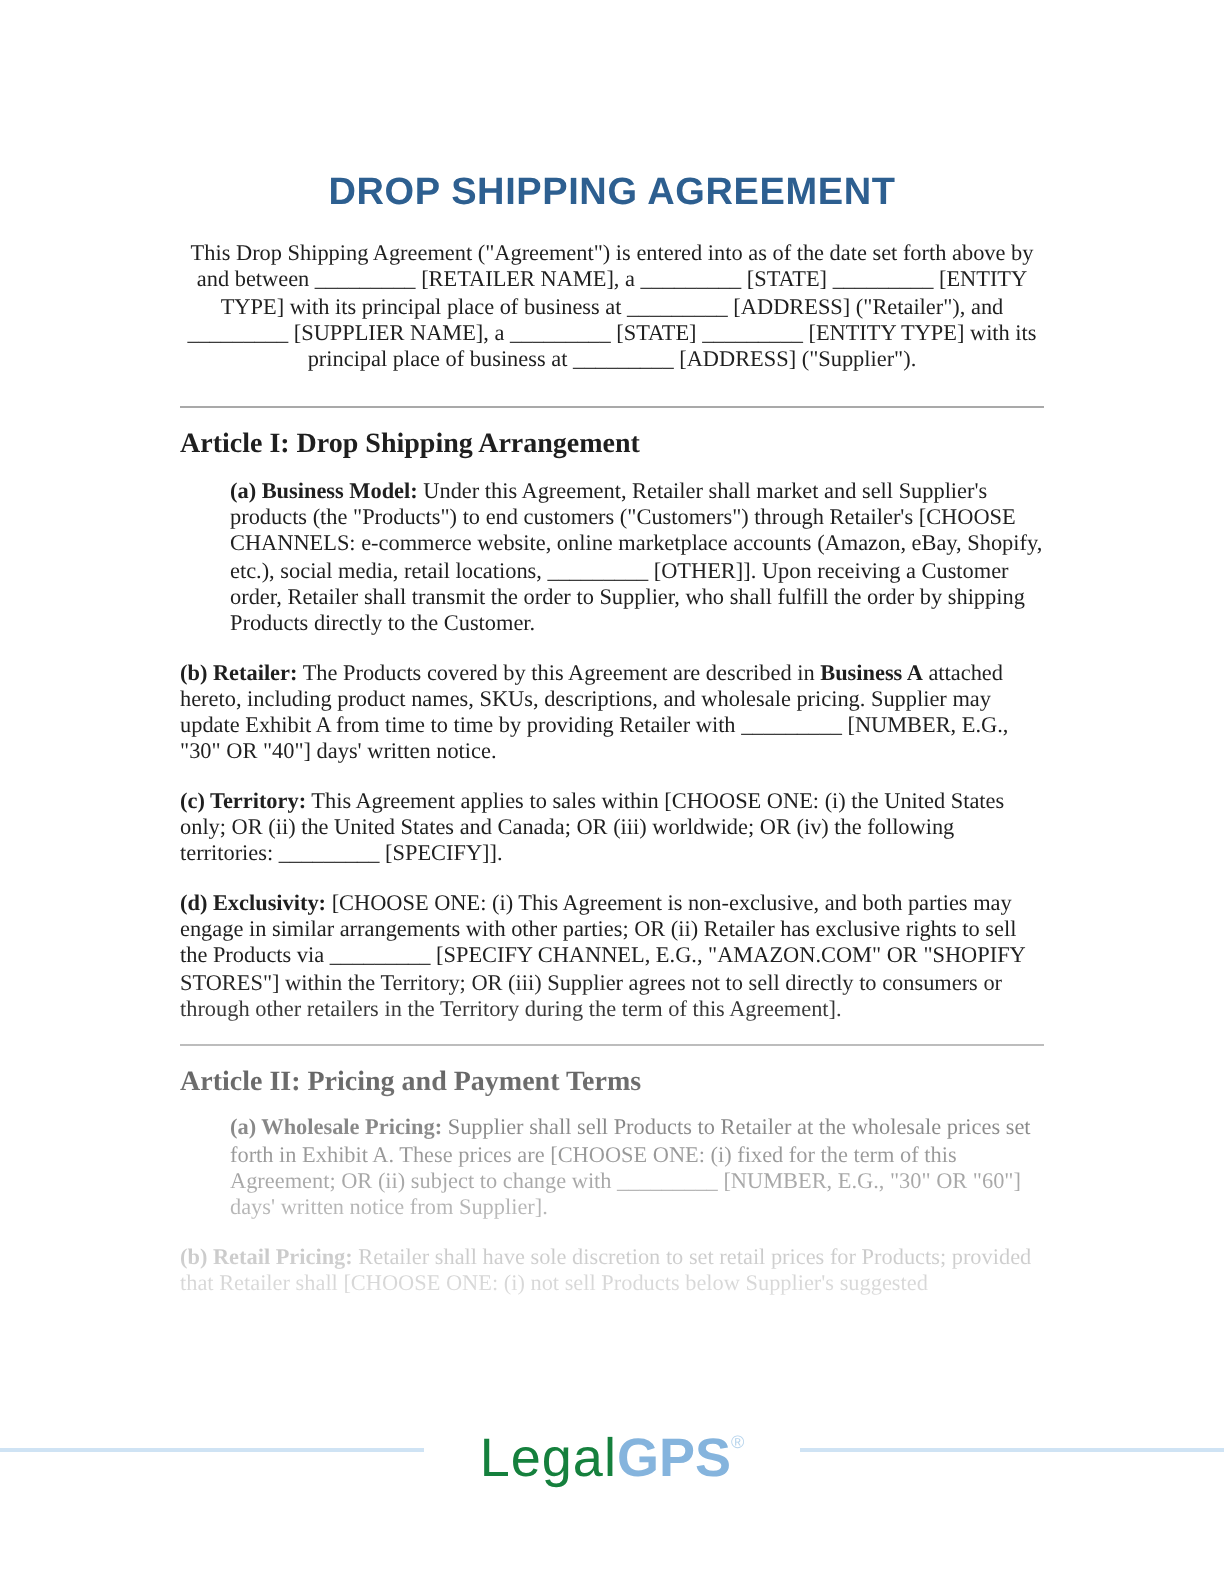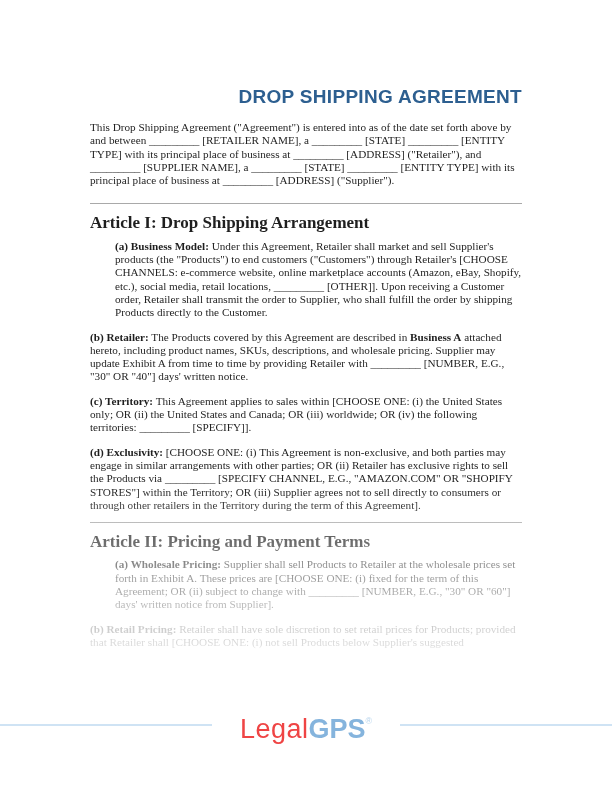--- a/index.html
+++ b/index.html
@@ -5,26 +5,26 @@
   html, body { margin:0; padding:0; background:#ffffff; }
   .page {
     width:612px; height:792px; position:relative; overflow:hidden;
     background:#ffffff; font-family:"Liberation Serif", serif; color:#1f1f1f;
   }
   .content { position:absolute; left:90px; width:432px; top:0; }
   .doc-title {
     margin:86px 0 0 0;
     font-family:"Liberation Sans", sans-serif;
     font-weight:bold; font-size:19px; line-height:22px;
-    color:#2d5f90; text-align:right; letter-spacing:0.3px;
+    color:#2d5f90; text-align:center; letter-spacing:0.3px;
   }
   .para { font-size:11.2px; line-height:13.3px; margin:11px 0 0 0; text-align:left; }
   .effective { margin-top:24px; font-weight:bold; }
-  .intro { margin-top:13px; }
-  .article-heading { font-size:17px; line-height:13.3px; font-weight:bold; margin:12px 0 0 0; }
+  .intro { margin-top:13px;text-align:center; }
+  .article-heading { font-size:14px; line-height:13.3px; font-weight:bold; margin:12px 0 0 0; }
   .after-heading { margin-top:10px;margin-left:25px; }
   hr.rule { border:none; border-top:1px solid #a9a9a9; margin:16px 0 0 0; height:0; }
   hr.rule-2 { margin-top:10px; }
   .b { font-weight:bold; }
   .fade-overlay {
     position:absolute; left:0; top:488px; width:612px; height:210px;
     pointer-events:none;
     background:linear-gradient(to bottom,
       rgba(255,255,255,0) 0%,
       rgba(255,255,255,0.28) 20%,
@@ -35,21 +35,21 @@
   }
   .footer {
     position:absolute; left:0; top:702px; width:612px; height:46px;
     display:flex; align-items:center;
   }
   .footer-line { flex:1; height:2px; background:#cfe3f4; }
   .brand {
     margin:0 28px; font-family:"Liberation Sans", sans-serif;
     font-size:27px; line-height:30px; white-space:nowrap;
   }
-  .brand-light { color:#ef4444; font-weight:normal; letter-spacing:0.5px; }
+  .brand-light { color:#15803d; font-weight:normal; letter-spacing:0.5px; }
   .brand-bold  { color:#85b4dd; font-weight:bold;margin-top:32px; }
   .brand-reg   { color:#b7d4ec; font-size:9px; vertical-align:14px; }
 </style>
 </head>
 <body>
 
 <div class="page">
   <div class="content">
 
     <h1 class="doc-title">DROP SHIPPING AGREEMENT</h1>

